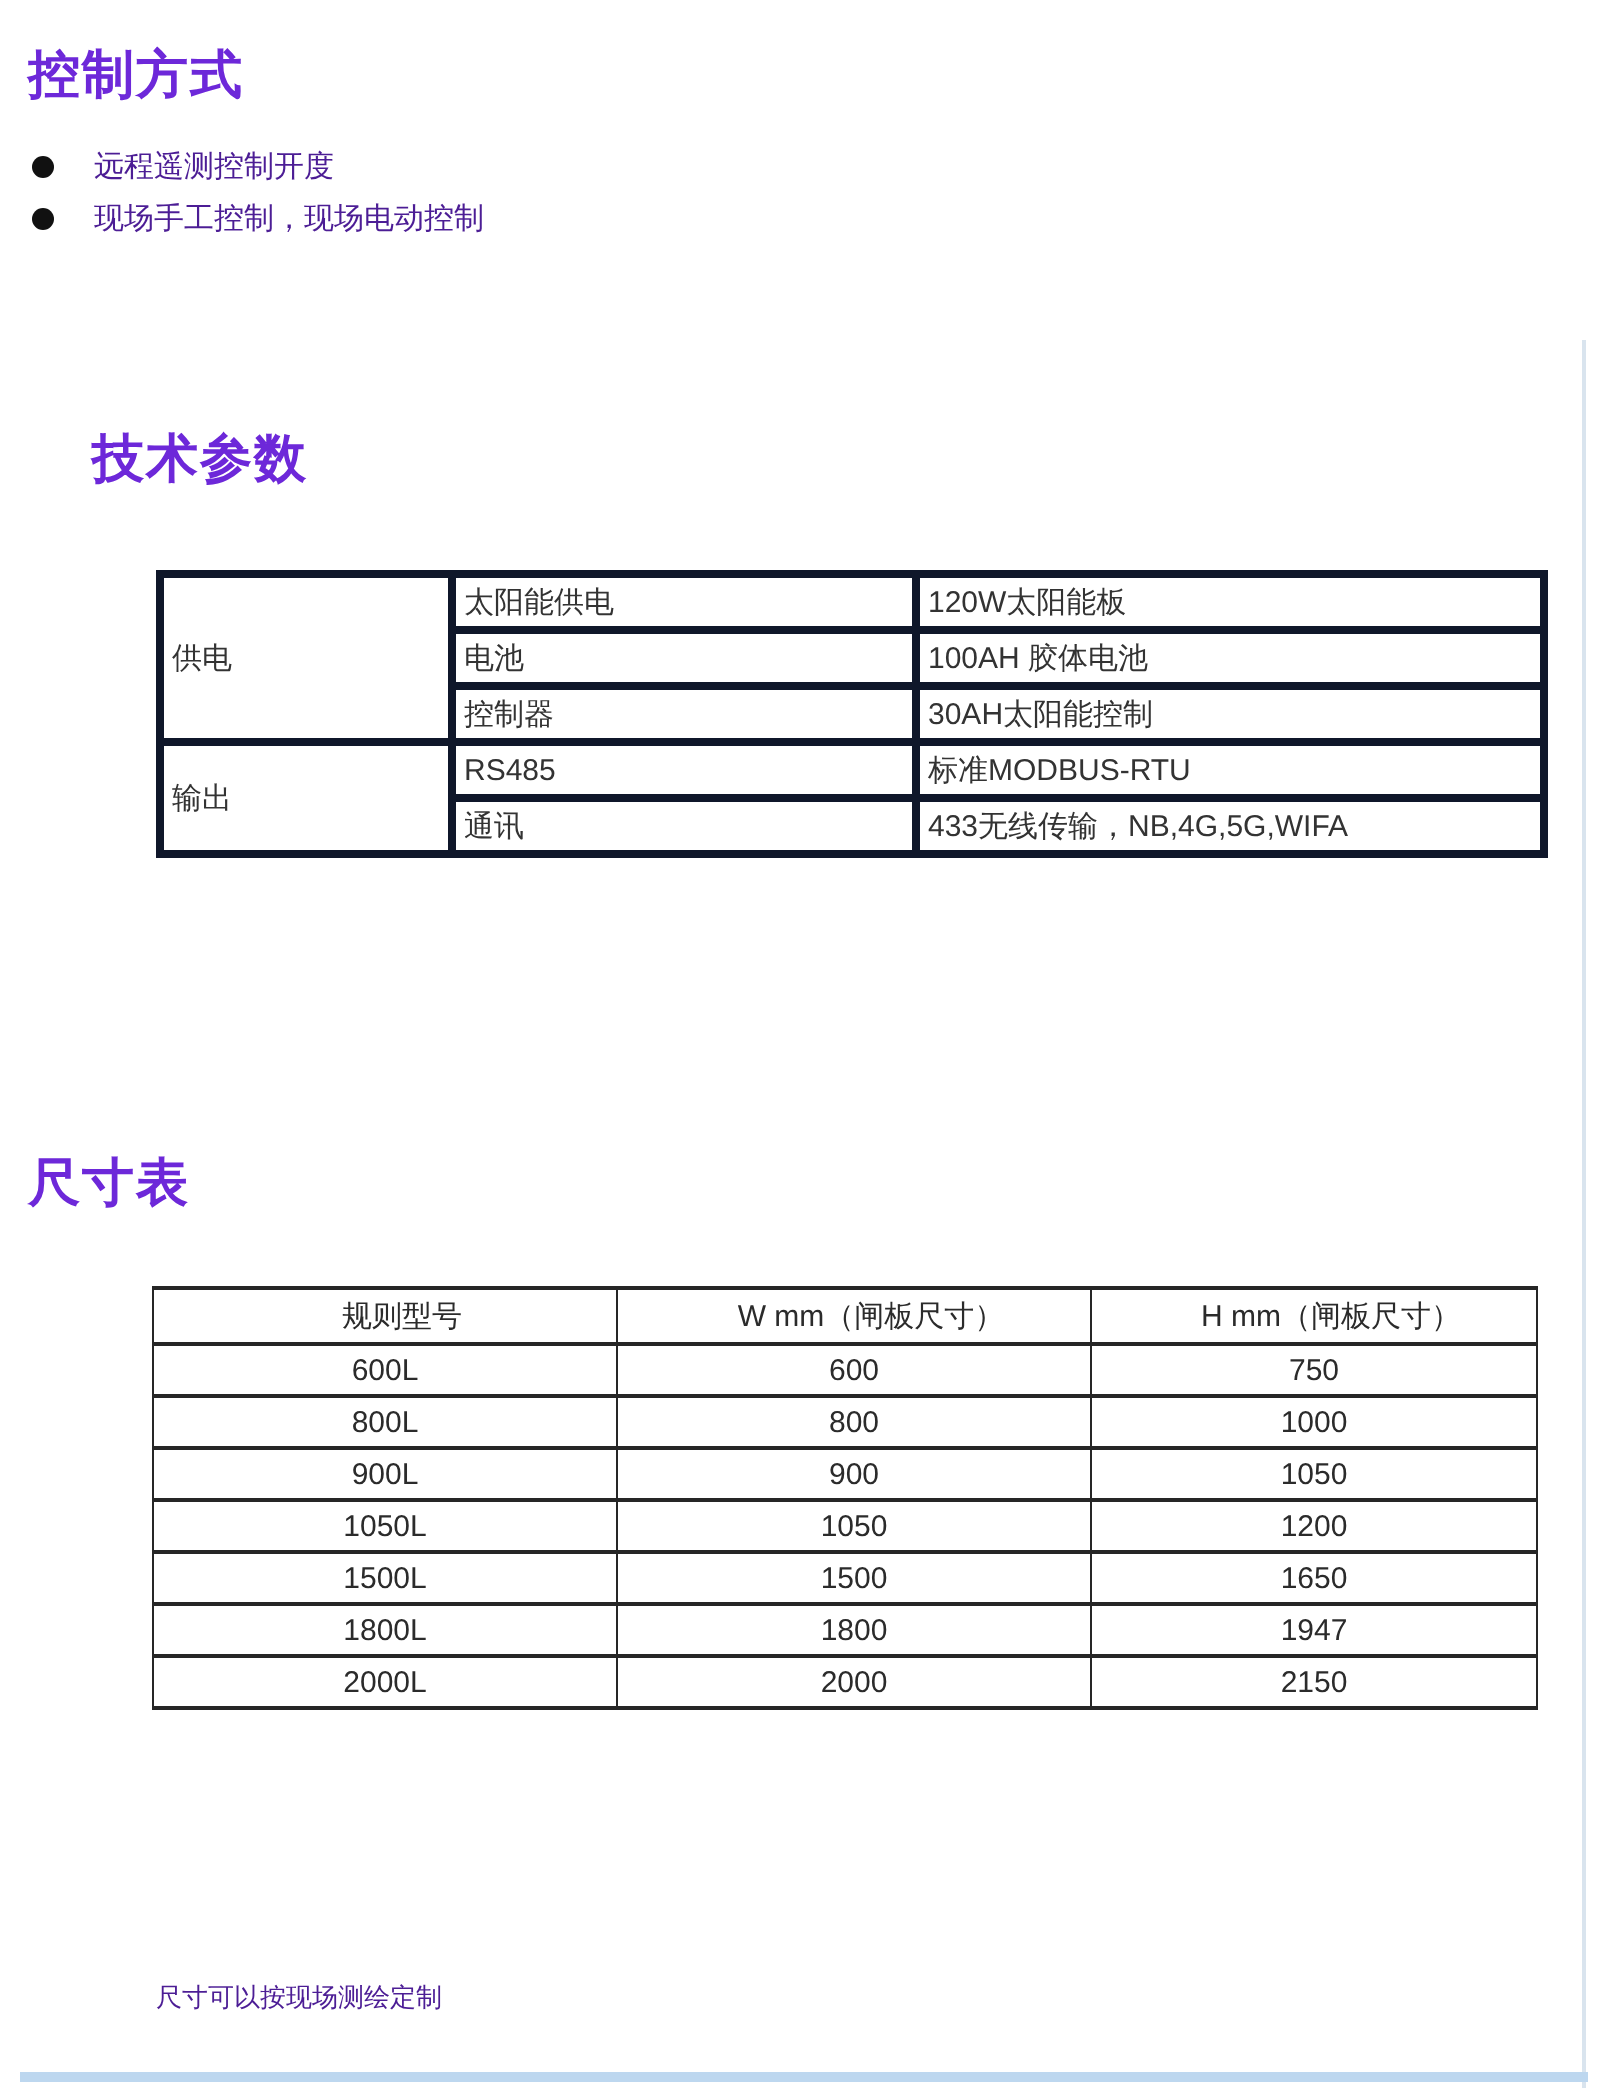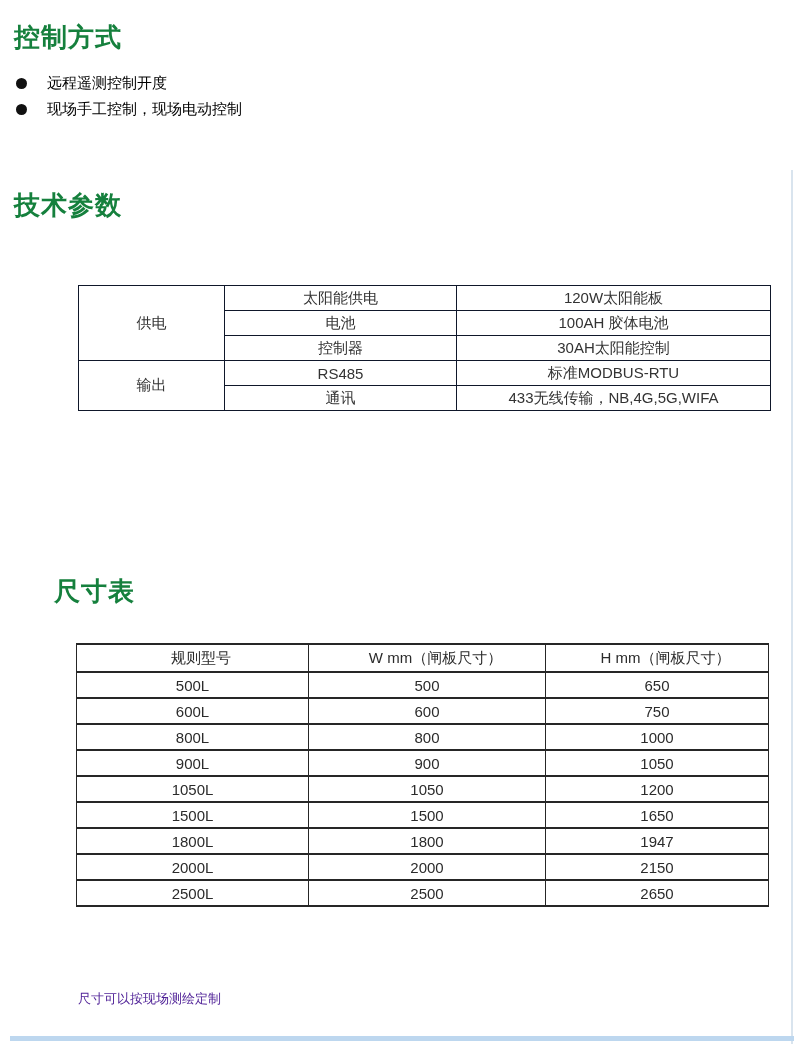--- a/index.html
+++ b/index.html
@@ -13,26 +13,26 @@
     width: 800px;
     height: 1044px;
     overflow: hidden;
   }
   .section-title {
     position: absolute;
     left: 14px;
     margin: 0;
     font-size: 26px;
     font-weight: bold;
-    color: #15803d;
+    color: #6d28d9;
     letter-spacing: 1px;
   }
   #control-title { top: 20px; }
-  #tech-title    { top: 188px; }
-  #dim-title     { top: 574px; margin-left: 40px; }
+  #tech-title    { top: 212px; margin-left: 32px; }
+  #dim-title     { top: 574px; }
 
   .bullet-list {
     position: absolute;
     top: 70px;
     left: 16px;
   }
   .bullet-row {
     display: flex;
     align-items: center;
     height: 26px;
@@ -40,37 +40,37 @@
   .bullet-dot {
     width: 11px;
     height: 11px;
     border-radius: 50%;
     background: #111111;
     flex: 0 0 auto;
   }
   .bullet-text {
     margin-left: 20px;
     font-size: 15px;
-    color: #000000;
+    color: #4c1d95;
   }
 
   
   .tech-table {
     position: absolute;
     top: 285px;
     left: 78px;
     width: 692px;
     border-collapse: collapse;
     table-layout: fixed;
     font-size: 15px;
     color: #333333;
   }
   .tech-table td {
-    border: 1px solid #0f172a;
-    text-align: center;
+    border: 4px solid #0f172a;
+    text-align: left;
     vertical-align: middle;
     height: 24px;
     padding: 0 4px;
     overflow: hidden;
     white-space: nowrap;
   }
 
   
   .dim-table {
     position: absolute;
@@ -181,25 +181,20 @@
   </colgroup>
   <thead>
     <tr>
       <th>规则型号</th>
       <th>W mm（闸板尺寸）</th>
       <th>H mm（闸板尺寸）</th>
     </tr>
   </thead>
   <tbody>
       <tr>
-        <td>500L</td>
-        <td>500</td>
-        <td>650</td>
-      </tr>
-      <tr>
         <td>600L</td>
         <td>600</td>
         <td>750</td>
       </tr>
       <tr>
         <td>800L</td>
         <td>800</td>
         <td>1000</td>
       </tr>
       <tr>
@@ -220,24 +215,19 @@
       <tr>
         <td>1800L</td>
         <td>1800</td>
         <td>1947</td>
       </tr>
       <tr>
         <td>2000L</td>
         <td>2000</td>
         <td>2150</td>
       </tr>
-      <tr>
-        <td>2500L</td>
-        <td>2500</td>
-        <td>2650</td>
-      </tr>
     </tbody>
 </table>
 
 <div class="dim-note">尺寸可以按现场测绘定制</div>
 
 <div class="page-edge-line"></div>
 <div class="bottom-bar"></div>
 
 </body></html>

